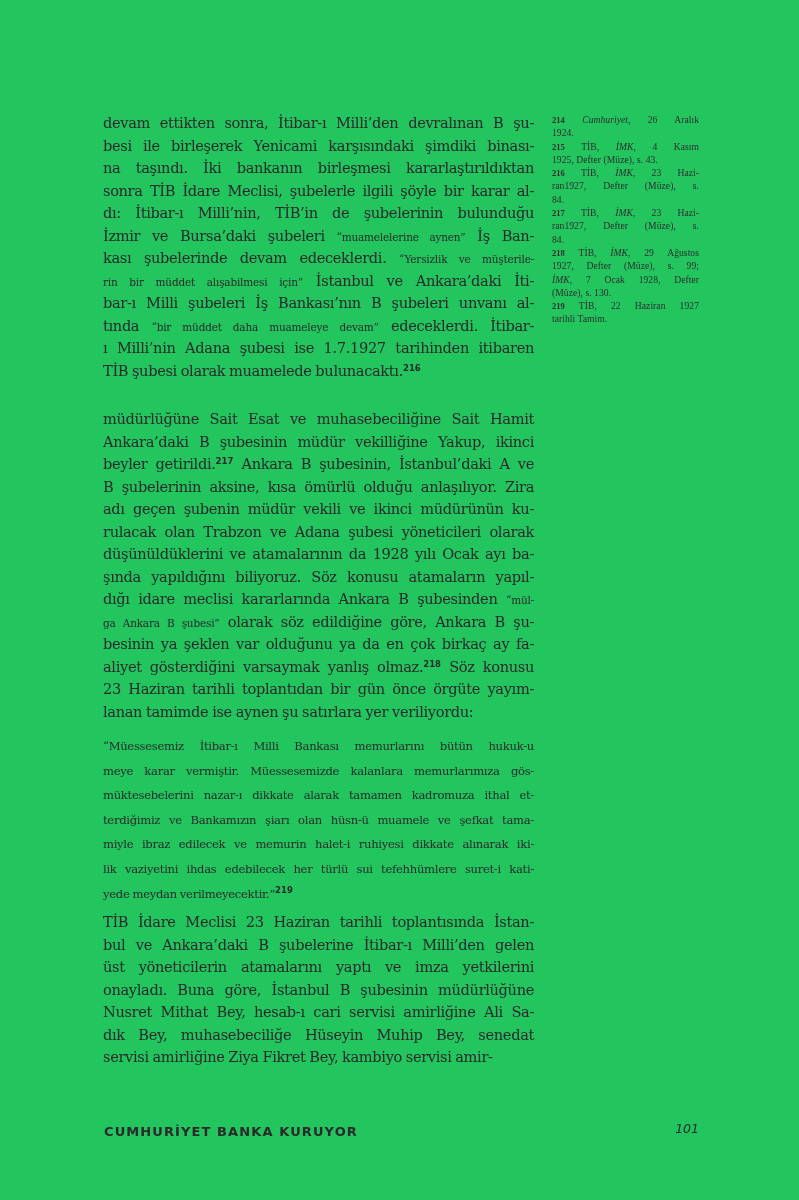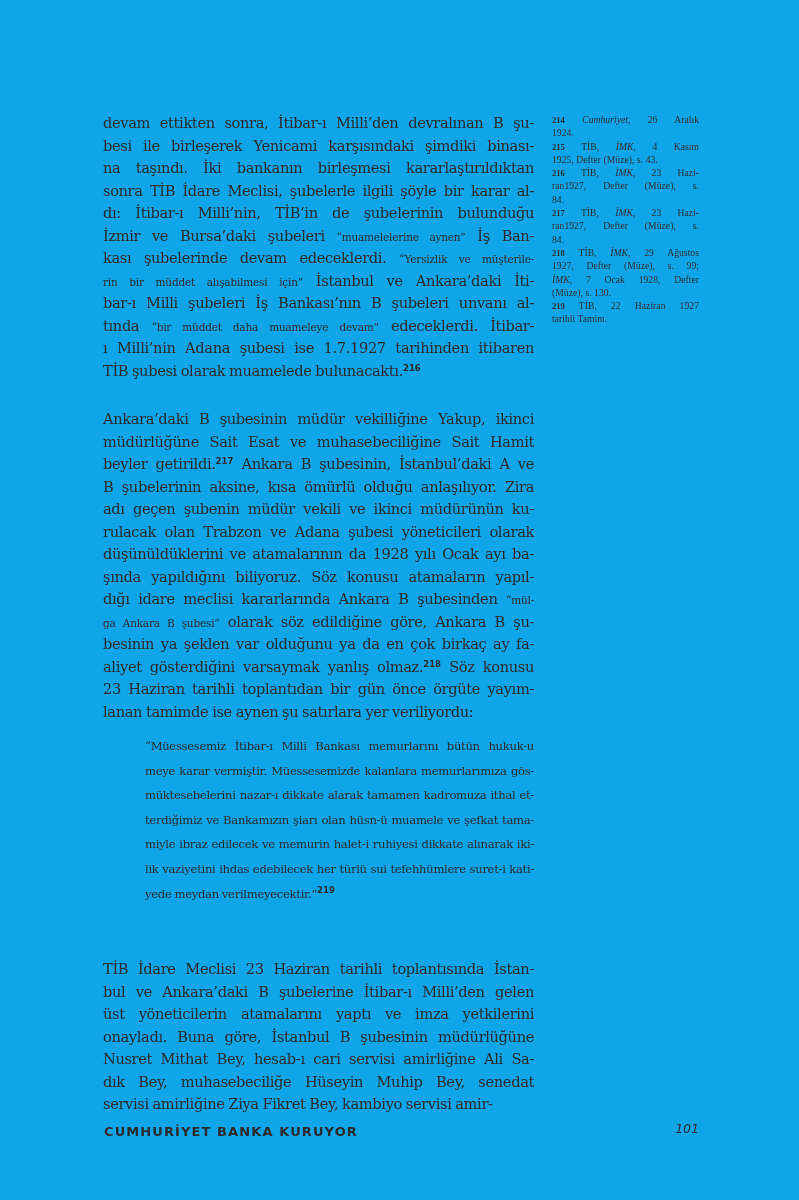--- a/index.html
+++ b/index.html
@@ -1,17 +1,17 @@
 <!DOCTYPE html>
 <html><head>
 <meta charset="utf-8">
 <style>
   html, body { margin: 0; padding: 0; background: #ffffff; }
   body { width: 799px; height: 1200px; position: relative; overflow: hidden; }
-  .page { position: absolute; left: 0; top: 0; width: 799px; height: 1200px; background: #0ea5e9; }
+  .page { position: absolute; left: 0; top: 0; width: 799px; height: 1200px; background: #22c55e; }
   .body-col { position: absolute; left: 103px; width: 431px; }
   .line {
     font-family: "DejaVu Serif", serif;
     font-size: 14.6px;
     color: #2a2a2a;
     height: 22.5px;
     line-height: 22.5px;
     white-space: nowrap;
     text-align: justify;
     text-align-last: justify;
@@ -24,21 +24,20 @@
     font-family: "DejaVu Serif", serif;
     font-size: 11.6px;
     color: #2a2a2a;
     height: 24.6px;
     line-height: 24.6px;
     white-space: nowrap;
     text-align: justify;
     text-align-last: justify;
     letter-spacing: -0.3px;
     word-spacing: -0.4px;
-    margin-left: 42px;
   }
   .q-line.last { text-align-last: left; }
   sup.fn {
     font-family: "DejaVu Sans", sans-serif;
     font-weight: bold;
     font-size: 8.5px;
     vertical-align: 5px;
     line-height: 0;
     letter-spacing: 0;
   }
@@ -80,22 +79,22 @@
       <div class="line">dı: İtibar-ı Milli’nin, TİB’in de şubelerinin bulunduğu</div>
       <div class="line"><span>İzmir ve Bursa’daki şubeleri </span><span class="small">“muamelelerine aynen”</span><span> İş Ban-</span></div>
       <div class="line"><span>kası şubelerinde devam edeceklerdi.  </span><span class="small">“Yersizlik ve müşterile-</span></div>
       <div class="line"><span class="small">rin bir müddet alışabilmesi için”</span><span> İstanbul ve Ankara’daki İti-</span></div>
       <div class="line">bar-ı Milli şubeleri İş Bankası’nın B şubeleri unvanı al-</div>
       <div class="line"><span>tında </span><span class="small">“bir müddet daha muameleye devam”</span><span> edeceklerdi. İtibar-</span></div>
       <div class="line">ı Milli’nin Adana şubesi ise 1.7.1927 tarihinden itibaren</div>
       <div class="line last"><span>TİB şubesi olarak muamelede bulunacaktı.</span><sup class="fn">216</sup></div>
     </div>
   <div class="body-col" id="p2" style="top:408px;">
+      <div class="line">müdürlüğüne Sait Esat ve muhasebeciliğine Sait Hamit</div>
       <div class="line">Ankara’daki B şubesinin müdür vekilliğine Yakup, ikinci</div>
-      <div class="line">müdürlüğüne Sait Esat ve muhasebeciliğine Sait Hamit</div>
       <div class="line"><span>beyler getirildi.</span><sup class="fn">217</sup><span> Ankara B şubesinin, İstanbul’daki A ve</span></div>
       <div class="line">B şubelerinin aksine, kısa ömürlü olduğu anlaşılıyor. Zira</div>
       <div class="line">adı geçen şubenin müdür vekili ve ikinci müdürünün ku-</div>
       <div class="line">rulacak olan Trabzon ve Adana şubesi yöneticileri olarak</div>
       <div class="line">düşünüldüklerini ve atamalarının da 1928 yılı Ocak ayı ba-</div>
       <div class="line">şında yapıldığını biliyoruz. Söz konusu atamaların yapıl-</div>
       <div class="line"><span>dığı idare meclisi kararlarında Ankara B şubesinden </span><span class="small">“mül-</span></div>
       <div class="line"><span class="small">ga Ankara B şubesi”</span><span>  olarak söz edildiğine göre, Ankara B şu-</span></div>
       <div class="line">besinin ya şeklen var olduğunu ya da en çok birkaç ay fa-</div>
       <div class="line"><span>aliyet gösterdiğini varsaymak yanlış olmaz.</span><sup class="fn">218</sup><span> Söz konusu</span></div>
@@ -104,21 +103,21 @@
     </div>
   <div class="body-col" id="pq" style="top:734px;">
       <div class="q-line">“Müessesemiz İtibar-ı Milli Bankası memurlarını bütün hukuk-u</div>
       <div class="q-line">meye karar vermiştir. Müessesemizde kalanlara memurlarımıza gös-</div>
       <div class="q-line">müktesebelerini nazar-ı dikkate alarak tamamen kadromuza ithal et-</div>
       <div class="q-line">terdiğimiz ve Bankamızın şiarı olan hüsn-ü muamele ve şefkat tama-</div>
       <div class="q-line">miyle ibraz edilecek ve memurin halet-i ruhiyesi dikkate alınarak iki-</div>
       <div class="q-line">lik vaziyetini ihdas edebilecek her türlü sui tefehhümlere suret-i kati-</div>
       <div class="q-line last"><span>yede meydan verilmeyecektir.”</span><sup class="fn">219</sup></div>
     </div>
-  <div class="body-col" id="p3" style="top:911px;margin-top:47px;">
+  <div class="body-col" id="p3" style="top:911px;">
       <div class="line">TİB İdare Meclisi 23 Haziran tarihli toplantısında İstan-</div>
       <div class="line">bul ve Ankara’daki B şubelerine İtibar-ı Milli’den gelen</div>
       <div class="line">üst yöneticilerin atamalarını yaptı ve imza yetkilerini</div>
       <div class="line">onayladı. Buna göre, İstanbul B şubesinin müdürlüğüne</div>
       <div class="line">Nusret Mithat Bey, hesab-ı cari servisi amirliğine Ali Sa-</div>
       <div class="line">dık Bey, muhasebeciliğe Hüseyin Muhip Bey, senedat</div>
       <div class="line last">servisi amirliğine Ziya Fikret Bey, kambiyo servisi amir-</div>
     </div>
 
   <div class="notes" id="notes">

